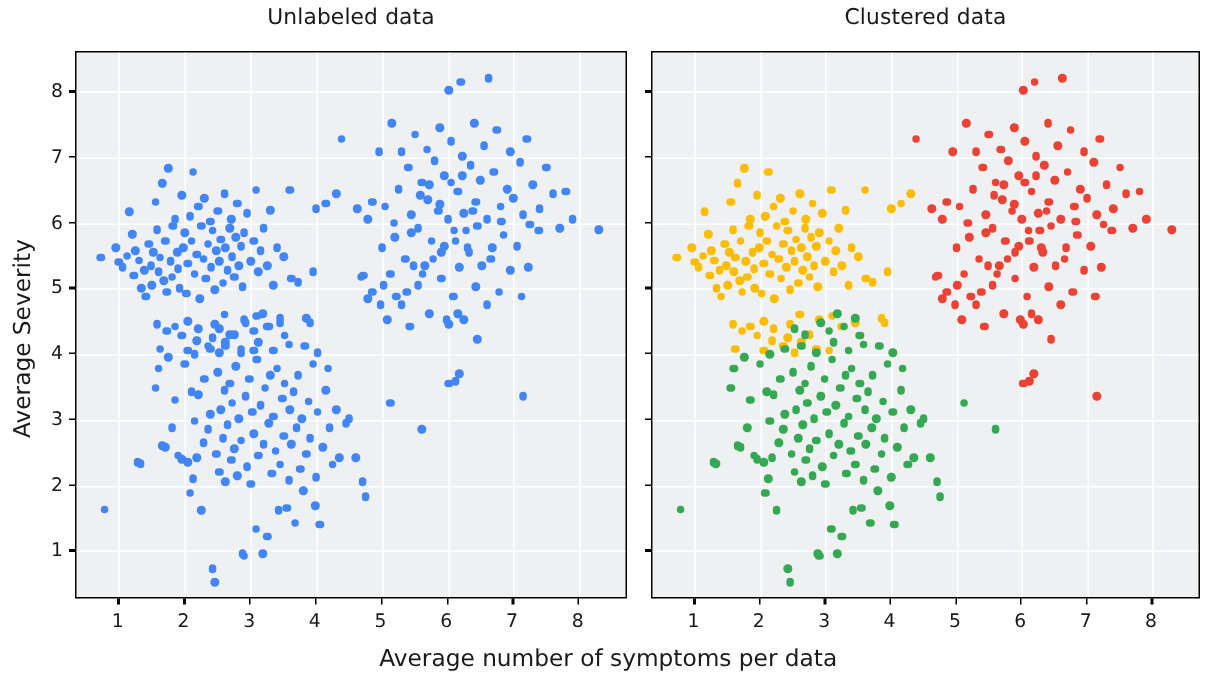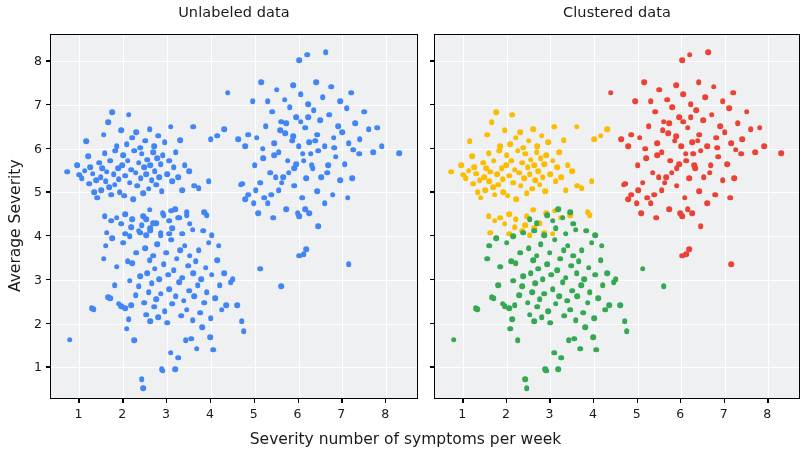--- a/index.html
+++ b/index.html
@@ -905,16 +905,16 @@
       <div class="tick-mark-y" style="left: 430px; top: 366.22px;"></div>
       <div class="tick-mark-y" style="left: 430px; top: 322.5px;"></div>
       <div class="tick-mark-y" style="left: 430px; top: 278.79px;"></div>
       <div class="tick-mark-y" style="left: 430px; top: 235.08px;"></div>
       <div class="tick-mark-y" style="left: 430px; top: 191.37px;"></div>
       <div class="tick-mark-y" style="left: 430px; top: 147.65px;"></div>
       <div class="tick-mark-y" style="left: 430px; top: 103.94px;"></div>
       <div class="tick-mark-y" style="left: 430px; top: 60.23px;"></div>
     </div>
 
-  <div id="xlabel">Severity number of symptoms per week</div>
+  <div id="xlabel">Average number of symptoms per data</div>
   <div id="ylabel">Average Severity</div>
 
 </div>
 
 </body></html>

